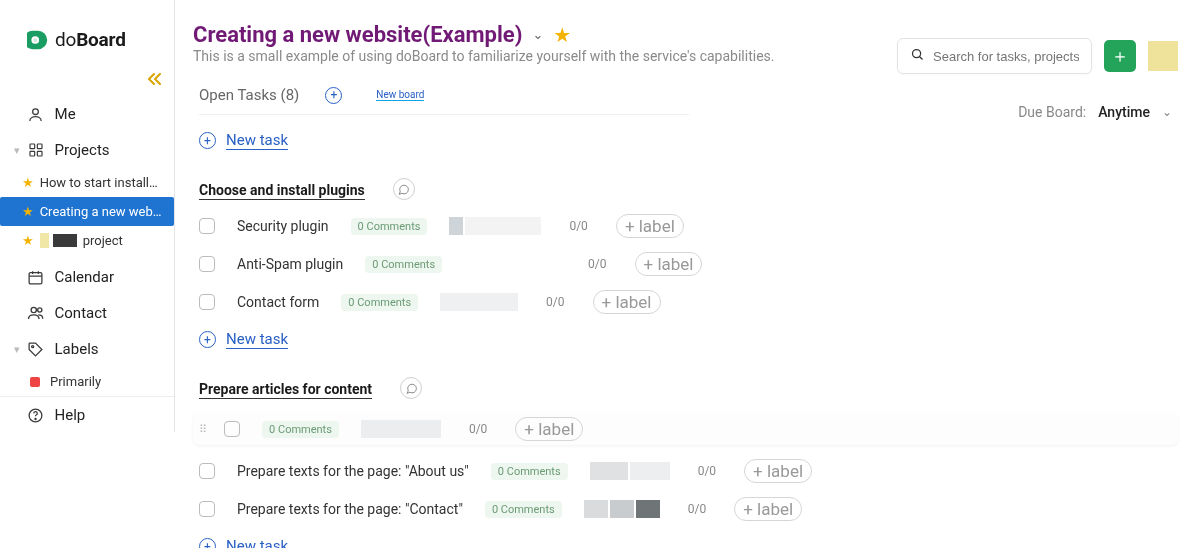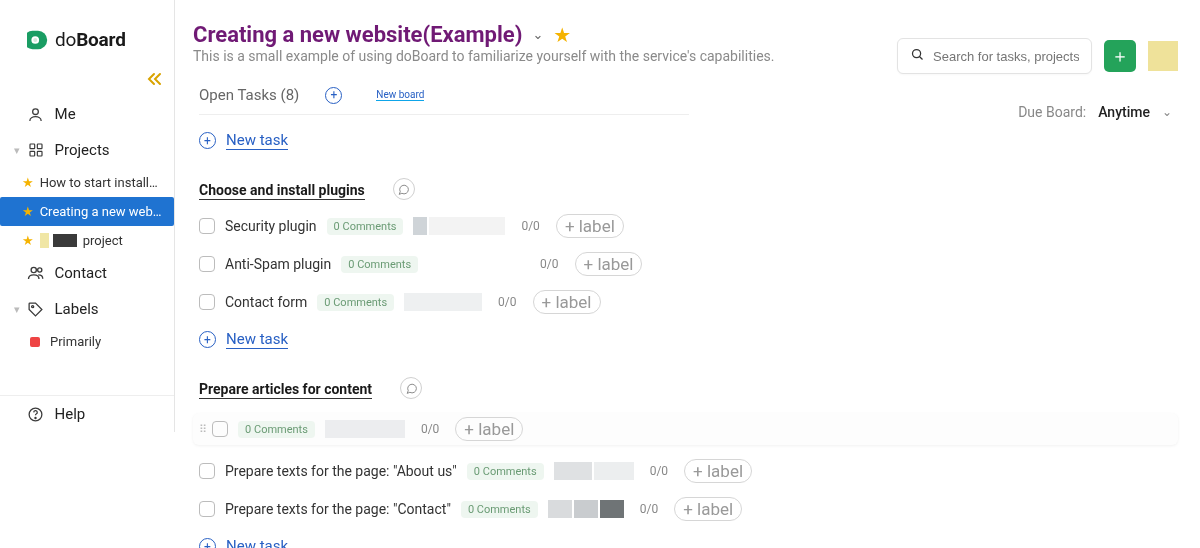--- a/index.html
+++ b/index.html
@@ -47,21 +47,21 @@
 .due .lbl { color: #888; }
 .due .val { color: #222; font-weight: 500; }
 .due .dd { color: #888; font-size: 12px; }
 .newtask { display: flex; align-items: center; gap: 10px; margin-top: 16px; }
 .newtask .pl { width: 17px; height: 17px; border: 1.6px solid #2860c4; border-radius: 50%; display: inline-flex; align-items: center; justify-content: center; color: #2860c4; font-size: 12px; line-height: 1; }
 .newtask a { color: #2860c4; border-bottom: 1px solid #2860c4; font-size: 15px; }
 .group { margin-top: 28px; }
 .group-h { display: flex; align-items: flex-end; gap: 28px; }
 .group-h .t { font-weight: 700; font-size: 14px; border-bottom: 1px solid #333; padding-bottom: 1px; }
 .bubble { width: 22px; height: 22px; border: 1px solid #d0d0d0; border-radius: 50%; display: inline-flex; align-items: center; justify-content: center; color: #888; }
-.task { display: flex; align-items: center; gap: 10px; margin-top: 14px; font-size: 14px; position: relative; }
+.task { display: flex; align-items: center; gap: 22px; margin-top: 14px; font-size: 14px; position: relative; }
 .task.hovered { background: #fdfdfd; border-radius: 6px; padding: 4px 0; box-shadow: 0 1px 3px rgba(0,0,0,0.06); margin-left: -6px; padding-left: 6px; }
 .cb { width: 16px; height: 16px; border: 1.5px solid #bcbcbc; border-radius: 4px; flex-shrink: 0; }
 .tname { color: #333; }
 .cmt { background: #eef6f0; color: #6a9b74; font-size: 11px; padding: 2px 7px; border-radius: 4px; }
 .bar-wrap { display: flex; align-items: center; gap: 2px; }
 .bar { height: 18px; background: #eee; }
 .ratio { color: #888; font-size: 12px; margin-left: 6px; }
 .addlabel { border: 1px solid #d6d6d6; border-radius: 12px; color: #999; font-size: 17px; padding: 1px 8px; margin-left: 6px; }
 .drag-handle { color: #bbb; font-size: 11px; margin-right: -4px; letter-spacing: -1px; }
 a { text-decoration: none; }
@@ -121,20 +121,30 @@
         <span class="star">★</span>
         <span>Creating a new web…</span>
       </div>
       <div class="nav-sub">
         <span class="star">★</span>
         <span class="swatch"></span>
         <span class="swatch2"></span>
         <span>project</span>
       </div>
 
+      <div class="nav-section" style="margin-top:4px">
+        <span class="exp" style="visibility:hidden">▸</span>
+        <span class="ic">
+            <svg width="17" height="17" viewBox="0 0 24 24" fill="none" stroke="currentColor" stroke-width="1.8">
+              <rect x="3" y="5" width="18" height="16" rx="2"></rect>
+              <path d="M3 10h18M8 3v4M16 3v4"></path>
+            </svg>
+          </span>
+        <span>Calendar</span>
+      </div>
 
       <div class="nav-section">
         <span class="exp" style="visibility:hidden">▸</span>
         <span class="ic">
             <svg width="18" height="18" viewBox="0 0 24 24" fill="none" stroke="currentColor" stroke-width="1.8">
               <circle cx="9" cy="8" r="3.5"></circle>
               <path d="M2 20c0-3.3 3-5.5 7-5.5s7 2.2 7 5.5"></path>
               <circle cx="17" cy="8" r="2.8"></circle>
               <path d="M15 14.5c3 0 6 1.6 6 5"></path>
             </svg>

